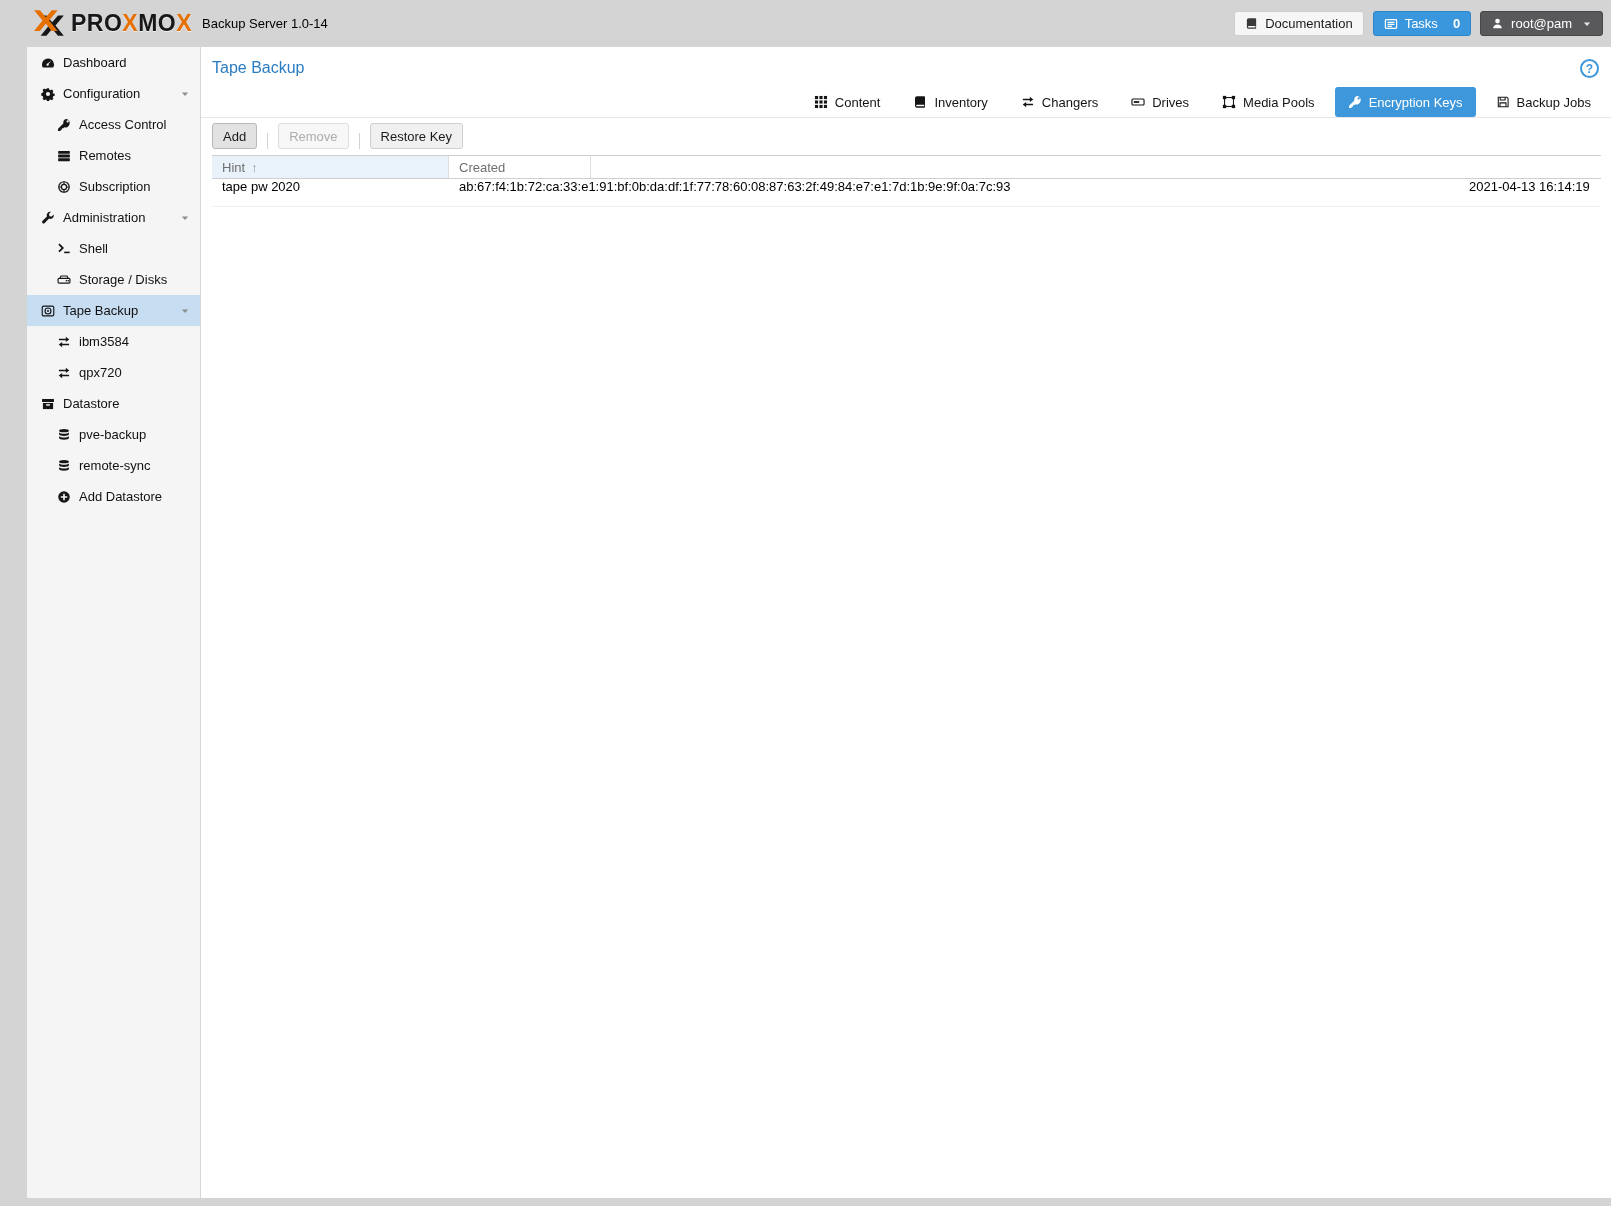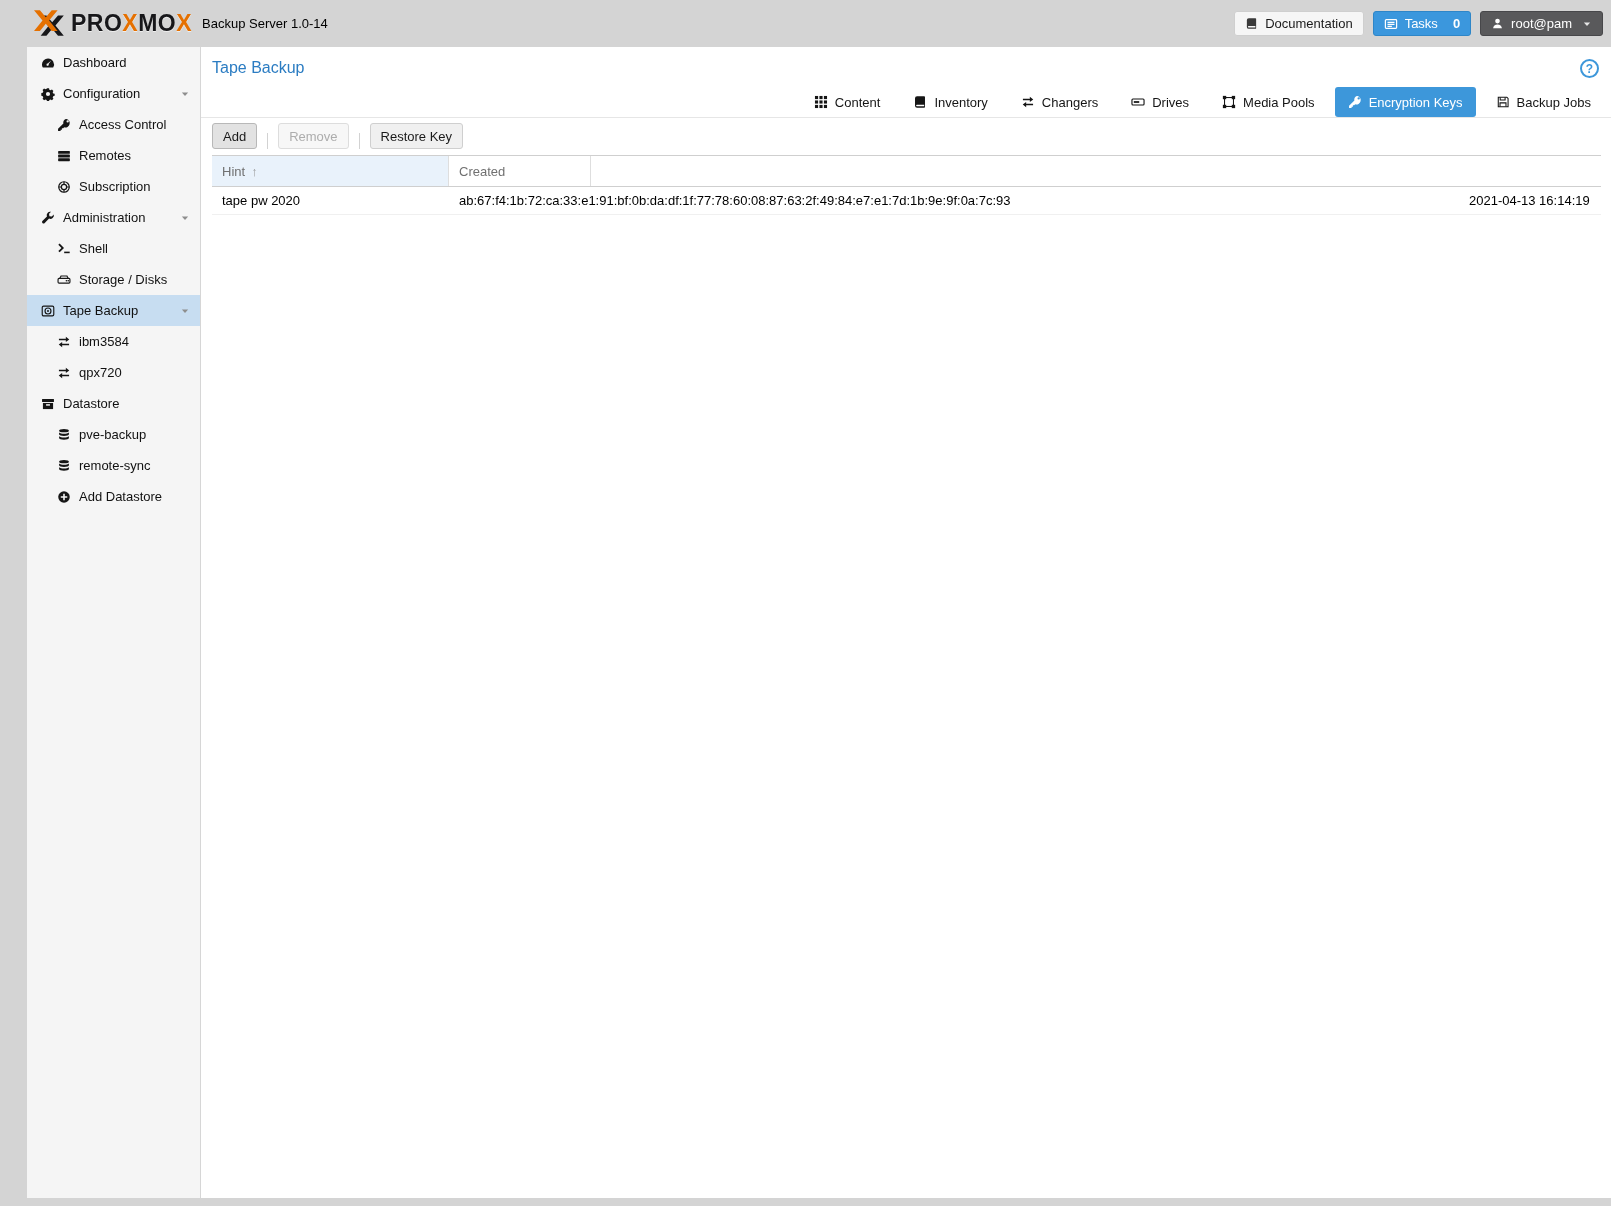--- a/index.html
+++ b/index.html
@@ -75,33 +75,33 @@
     height:26px; padding:0 10px; font-size:13px; font-family:inherit; cursor:pointer;
     background:#f0f0f0; border:1px solid #cfcfcf; border-radius:3px; color:#1a1a1a;
   }
   .btn.focused { background:#e2e2e2; border-color:#b8b8b8; }
   .btn.disabled { color:#adadad; background:#f7f7f7; border-color:#ddd; cursor:default; }
   .tb-sep { width:1px; height:16px; background:#d2d2d2; margin:0 4px; }
 
   
   .grid { margin:0 10px 0 11px; }
   .thead {
-    display:flex; height:32px; border-top:1px solid #cfcfcf; border-bottom:1px solid #cfcfcf;
+    display:flex; height:24px; border-top:1px solid #cfcfcf; border-bottom:1px solid #cfcfcf;
     color:#707070; background:#fff;
   }
   .th {
     display:flex; align-items:center; padding:0 10px; border-right:1px solid #dedede;
     cursor:pointer; white-space:nowrap;
   }
   .th.sorted { background:#e9f2fb; }
   .th .sort-arrow { margin-left:6px; color:#9a9a9a; font-size:13px; }
   .col-hint { width:237px; flex:0 0 237px; }
   .col-fingerprint { flex:1; min-width:0; }
   .col-created { width:142px; flex:0 0 142px; }
-  .trow { display:flex; height:28px; align-items:center; border-bottom:1px solid #f0f0f0; color:#000; cursor:pointer; }
+  .trow { display:flex; height:28px; align-items:flex-start; border-bottom:1px solid #f0f0f0; color:#000; cursor:pointer; }
   .td { padding:0 10px; white-space:nowrap; overflow:hidden; }
   svg { display:block; }
 </style>
 </head>
 <body>
 
 <div class="app">
 
   <header class="app-header">
     <div class="brand">

